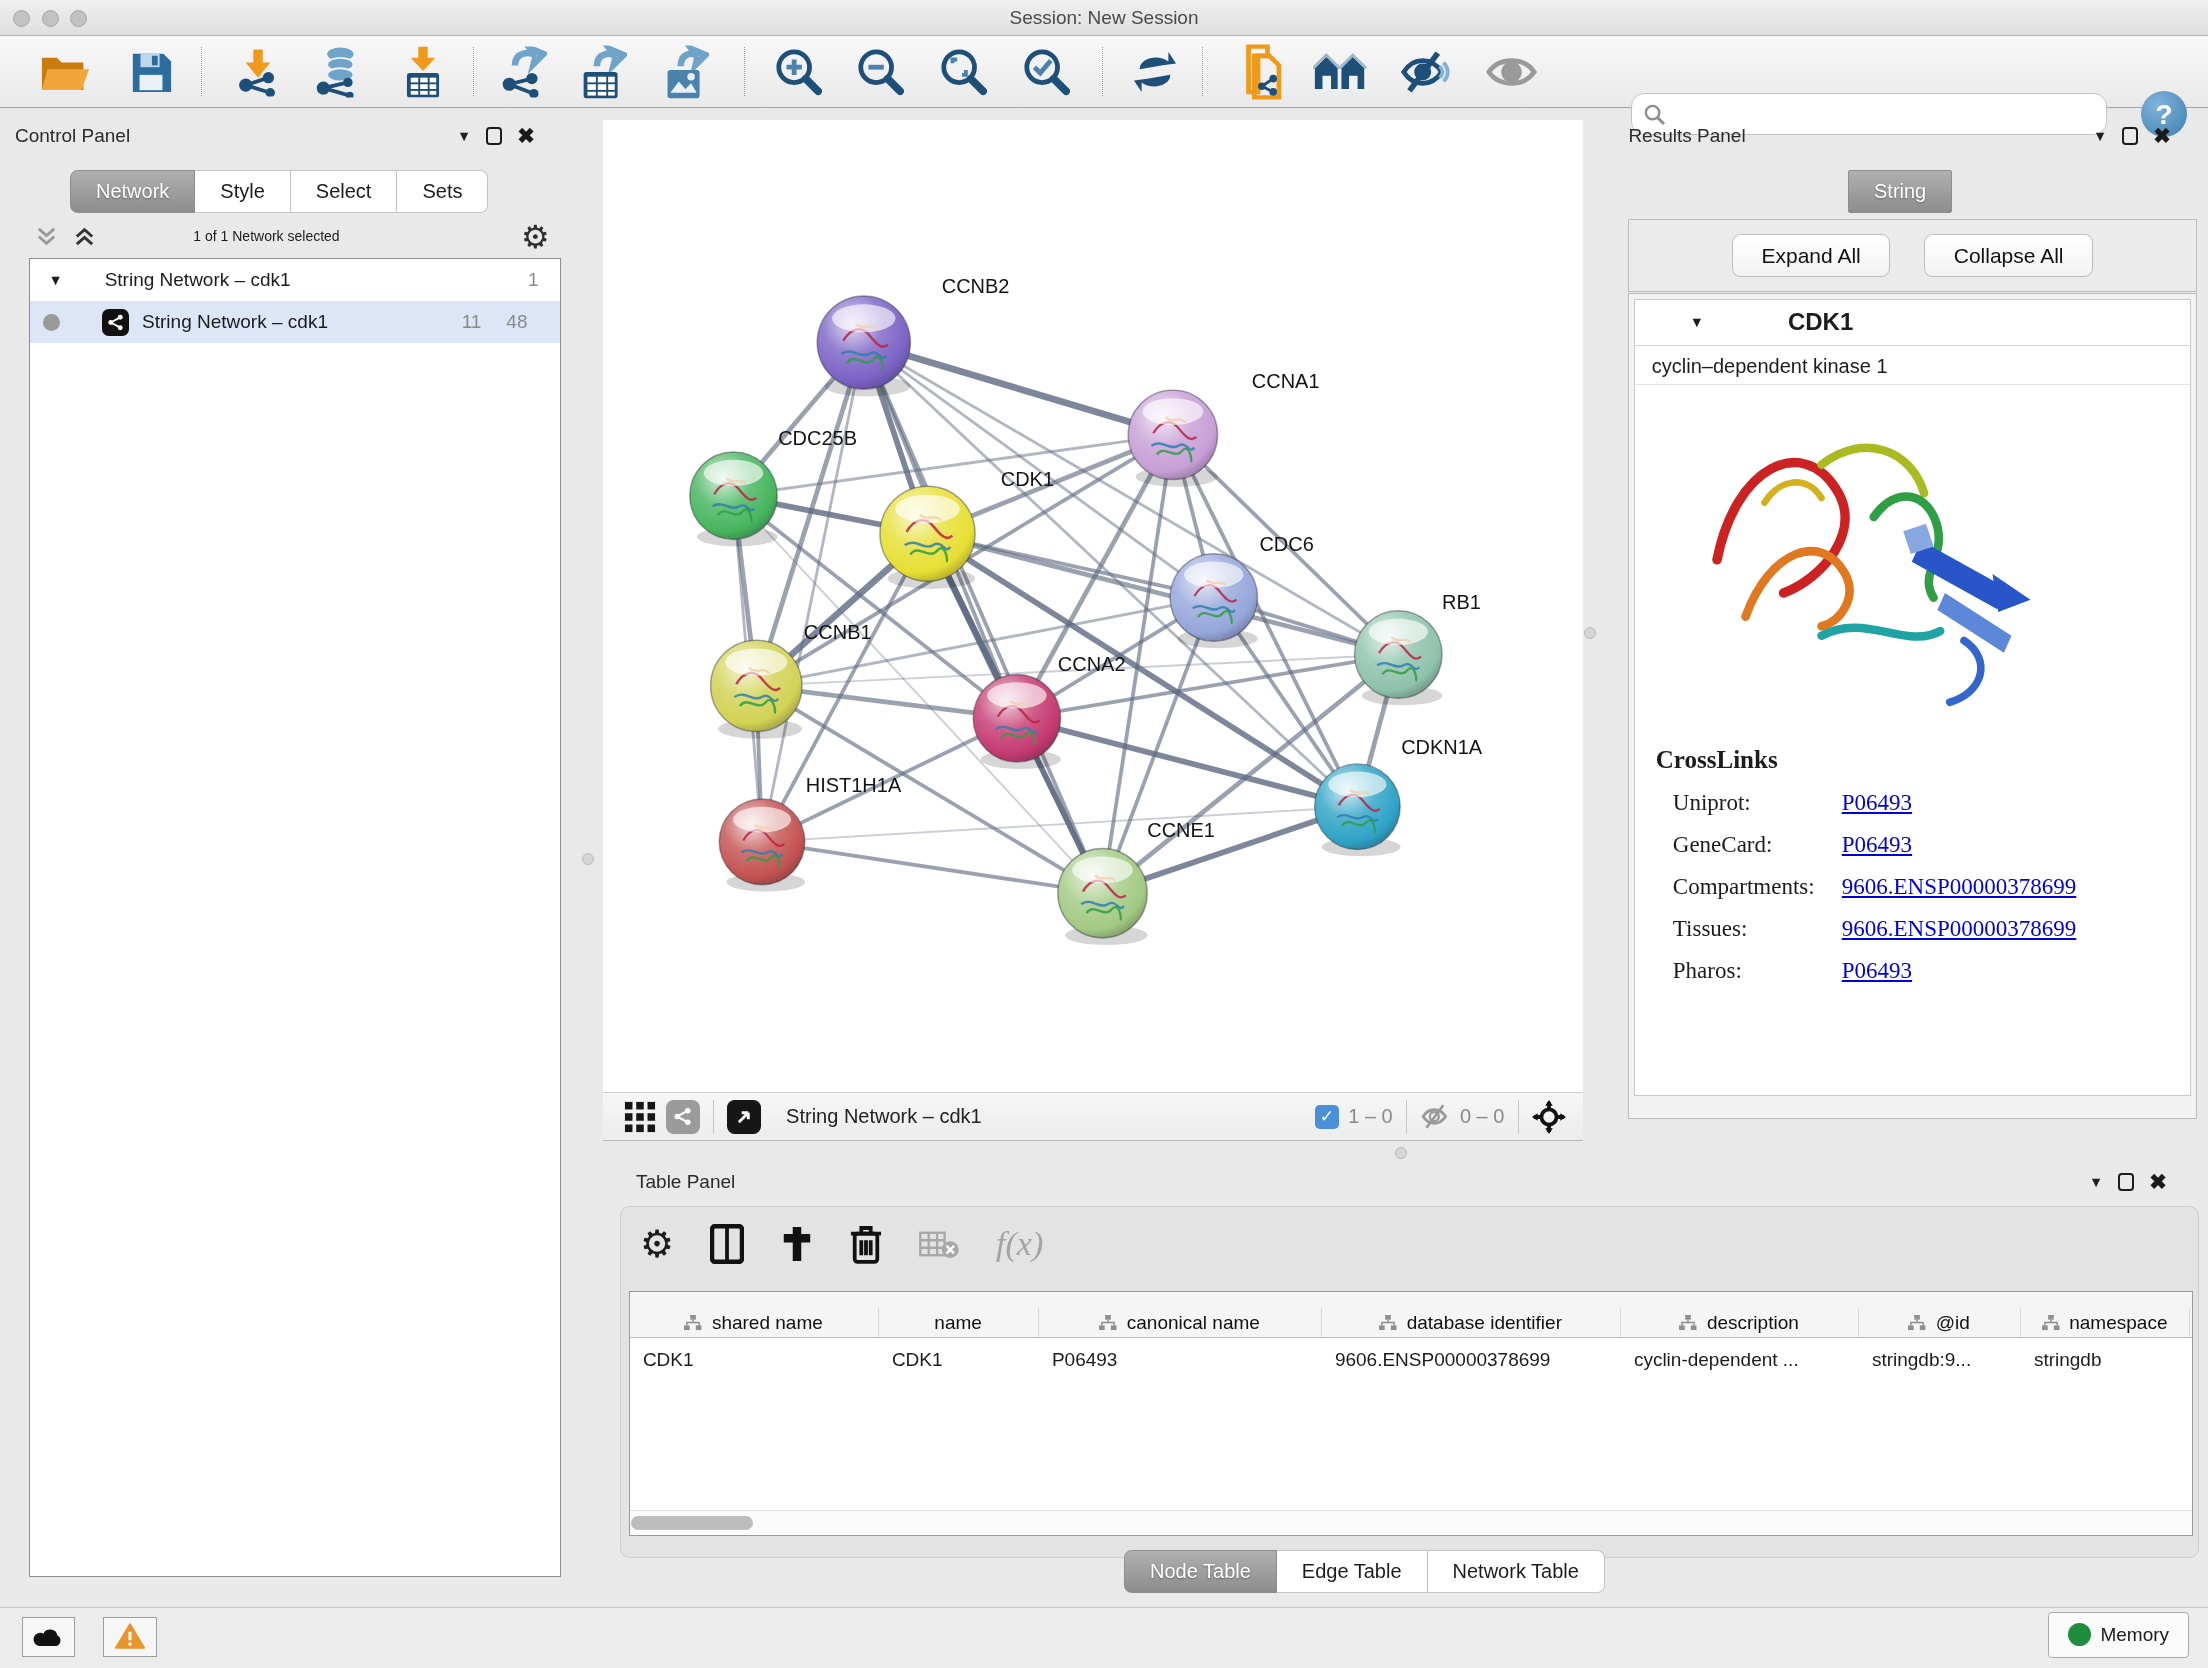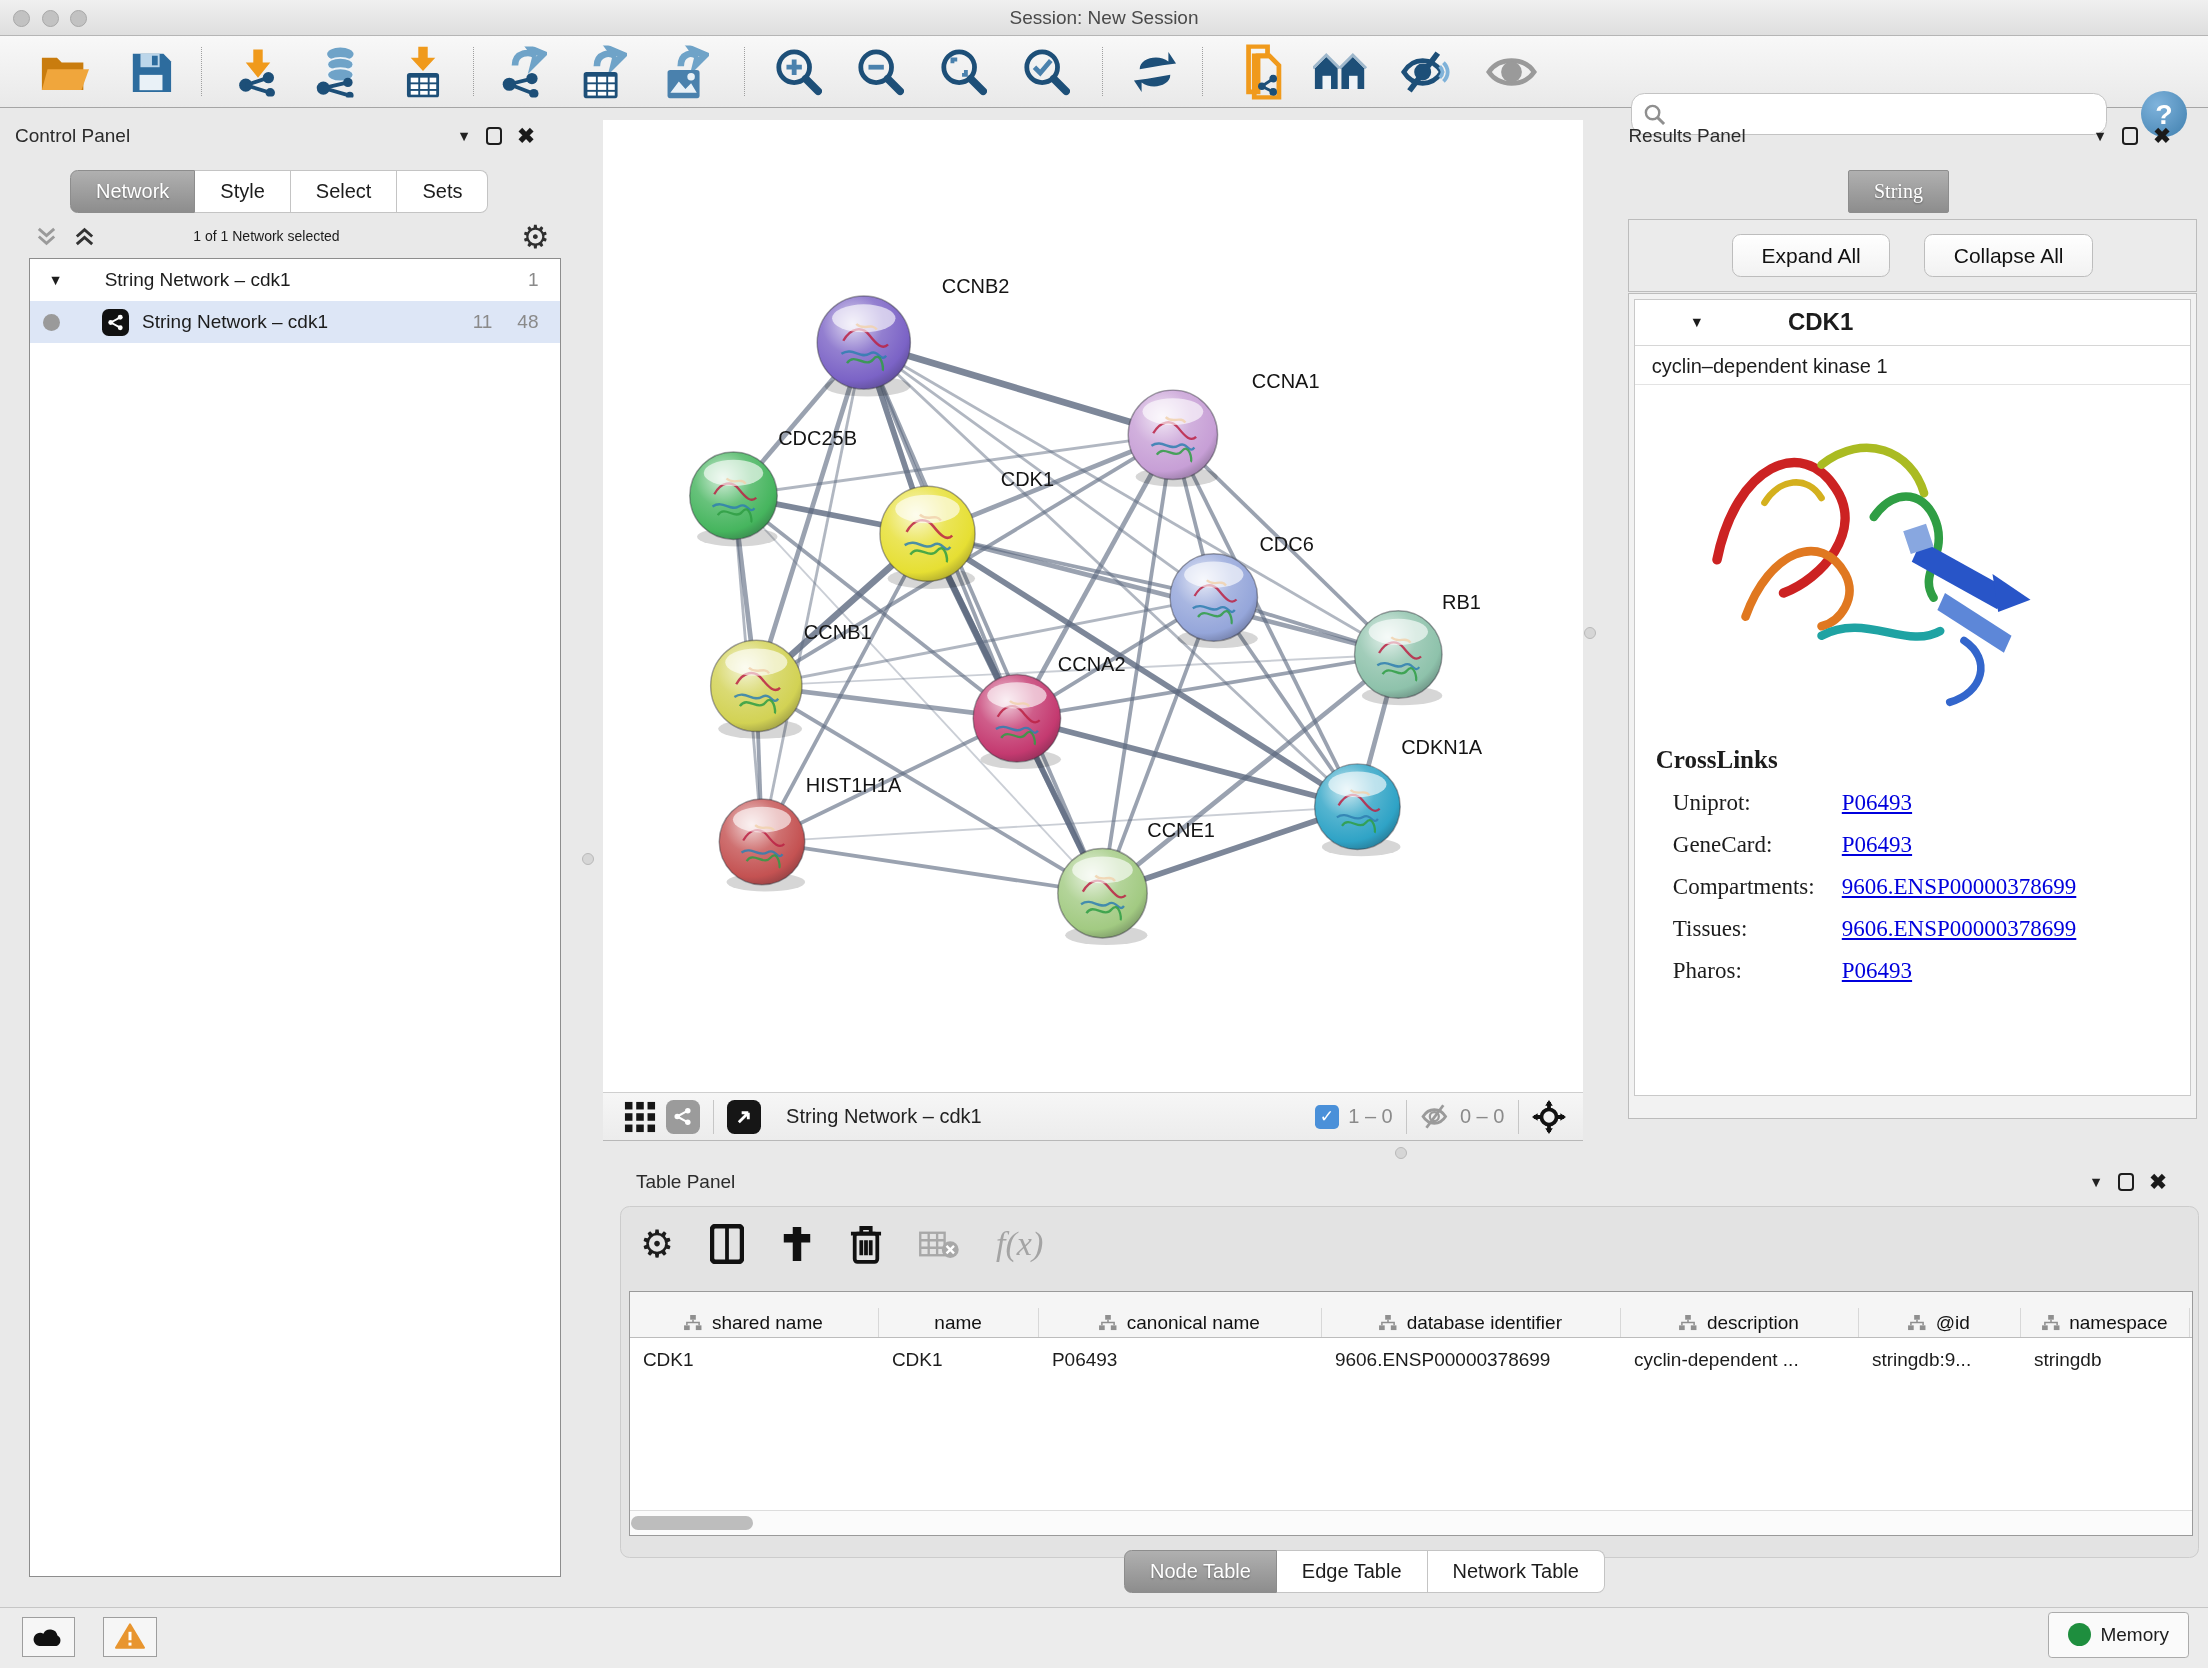--- a/index.html
+++ b/index.html
@@ -310,21 +310,21 @@
       <span class="share-badge" style="margin-left:42px;">
         <svg width="17" height="17" viewBox="0 0 18 18">
             <circle cx="4" cy="9" r="2.6" fill="#fff"></circle>
             <circle cx="14" cy="3.5" r="2.6" fill="#fff"></circle>
             <circle cx="14" cy="14.5" r="2.6" fill="#fff"></circle>
             <path d="M4 9 L14 3.5 M4 9 L14 14.5" stroke="#fff" stroke-width="2"></path>
           </svg>
       </span>
       <span style="margin-left:13.3px;">String Network – cdk1</span>
       <span class="count" style="margin-left:auto;">11</span>
-      <span class="count" style="margin-left:25px;margin-right:21px;">48</span>
+      <span class="count" style="margin-left:25px;margin-right:32px;">48</span>
     </div>
   </div>
 </div>
 
 <div class="abs net-canvas">
   <svg id="net-svg" width="980" height="972" viewBox="0 0 1030 1022">
       <defs>
         <radialGradient id="grad-CCNB2" cx="38%" cy="30%" r="78%">
           <stop offset="0%" stop-color="#e2ddf2"></stop>
           <stop offset="42%" stop-color="#937fd0"></stop>
@@ -606,21 +606,21 @@
 <div class="abs" style="left:1617px;top:108px;width:592px;height:1046px;">
   <div class="abs" style="left:11.4px;top:17px;">
     <span class="panel-title">Results Panel</span>
   </div>
   <div class="abs panel-hdr-icons" style="left:476px;top:17px;">
     <span class="tri">▼</span>
     <span class="float-ic"></span>
     <span class="close-ic">✖</span>
   </div>
   <div class="abs tabbar" style="left:231px;top:62px;">
-    <div class="tab sel" style="border-radius:2px;font-family:Liberation Serif, serif;">String</div>
+    <div class="tab sel" style="border-radius:2px;">String</div>
   </div>
 </div>
 <div class="abs rp-box1">
   <button class="btn">Expand All</button>
   <button class="btn">Collapse All</button>
 </div>
 <div class="abs rp-box2">
   <div class="rp-inner">
     <div class="gene-row">
       <span style="margin-left:55px;font-size:14.3px;">▼</span>

